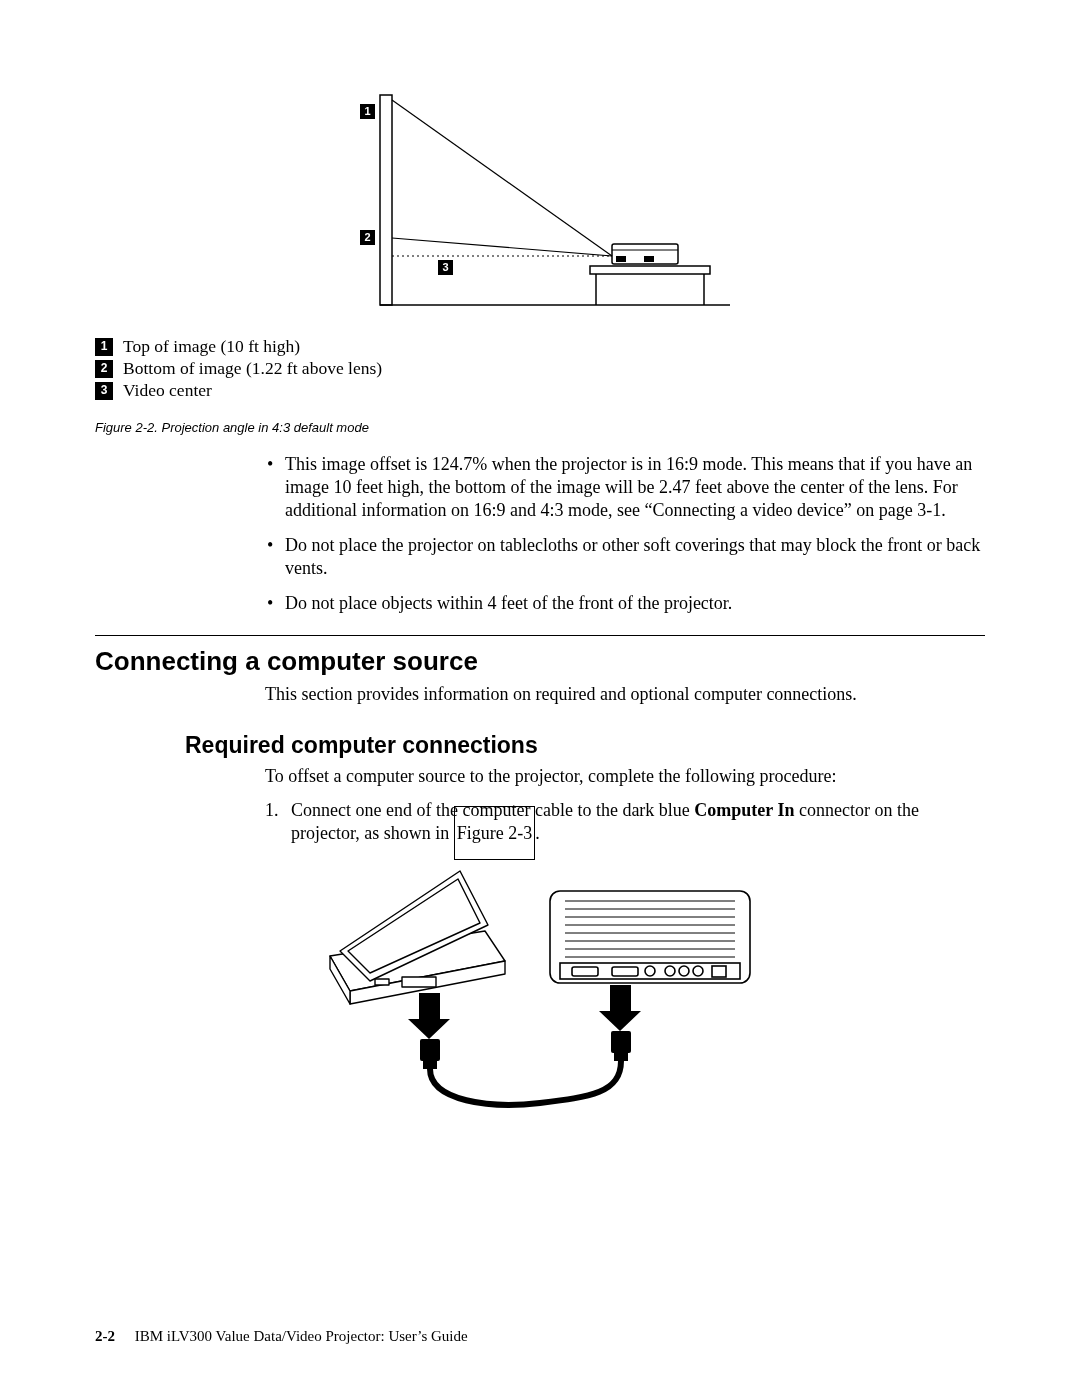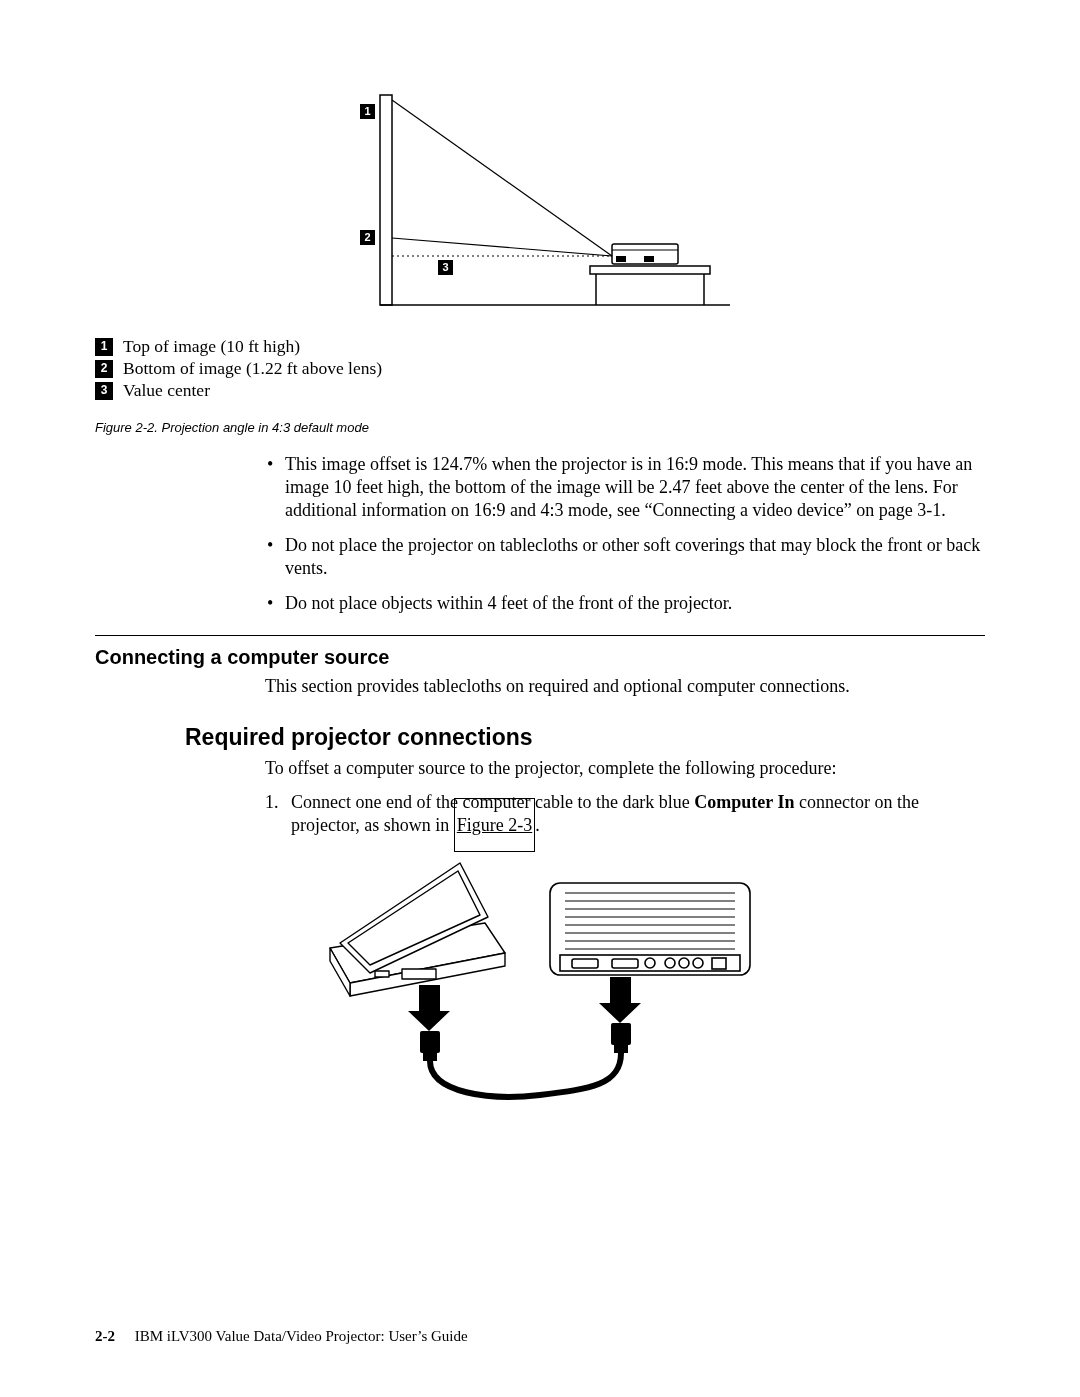--- a/index.html
+++ b/index.html
@@ -75,21 +75,21 @@
     top: 0;
   }
   hr.sep {
     border: none;
     border-top: 1.5px solid #000;
     margin: 6px 0 10px 0;
   }
   h2.section {
     font-family: Arial, Helvetica, sans-serif;
     font-weight: bold;
-    font-size: 20px;
+    font-size: 26px;
     margin: 4px 0 6px 0;
   }
   h3.subsection {
     font-family: Arial, Helvetica, sans-serif;
     font-weight: bold;
     font-size: 23px;
     margin: 26px 0 6px 90px;
   }
   .intro-p {
     margin-left: 170px;
@@ -111,21 +111,20 @@
     margin-bottom: 10px;
   }
   .ordered .step .num {
     position: absolute;
     left: 0;
     top: 0;
   }
   .link-box {
     border: 1px solid #000;
     padding: 16px 2px;
-    text-decoration: underline;
   }
   .footer {
     position: absolute;
     bottom: 52px;
     left: 95px;
     font-size: 15px;
   }
   .footer .pn {
     font-weight: bold;
     margin-right: 16px;
@@ -178,40 +177,40 @@
     <div class="callout-item">
       <span class="num-box">1</span>
       <span>Top of image (10 ft high)</span>
     </div>
     <div class="callout-item">
       <span class="num-box">2</span>
       <span>Bottom of image (1.22 ft above lens)</span>
     </div>
     <div class="callout-item">
       <span class="num-box">3</span>
-      <span>Value center</span>
+      <span>Video center</span>
     </div>
   </div>
 
   <div class="fig-caption">Figure 2-2. Projection angle in 4:3 default mode</div>
 
   <div class="body-block">
     <ul class="bullets">
       <li>This image offset is 124.7% when the projector is in 16:9 mode. This means that if you have an image 10 feet high, the bottom of the image will be 2.47 feet above the center of the lens. For additional information on 16:9 and 4:3 mode, see “Connecting a video device” on page 3-1.</li>
       <li>Do not place the projector on tablecloths or other soft coverings that may block the front or back vents.</li>
       <li>Do not place objects within 4 feet of the front of the projector.</li>
     </ul>
   </div>
 
   <hr class="sep">
 
   <h2 class="section">Connecting a computer source</h2>
-  <p class="intro-p">This section provides tablecloths on required and optional computer connections.</p>
-
-  <h3 class="subsection">Required projector connections</h3>
+  <p class="intro-p">This section provides information on required and optional computer connections.</p>
+
+  <h3 class="subsection">Required computer connections</h3>
   <p class="intro-p">To offset a computer source to the projector, complete the following procedure:</p>
 
   <div class="ordered">
     <div class="step">
       <span class="num">1.</span>
       <span>Connect one end of the computer cable to the dark blue </span><strong>Computer In</strong><span> connector on the projector, as shown in </span><span class="link-box">Figure 2-3</span><span>.</span>
     </div>
   </div>
 
   <div class="fig3-holder">

